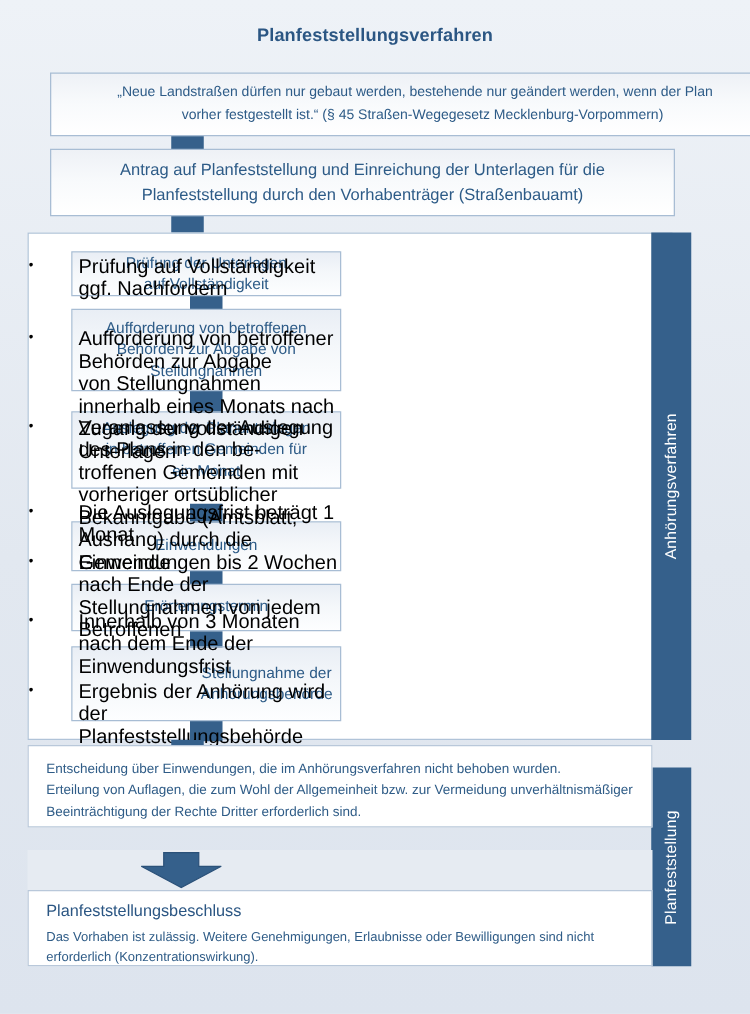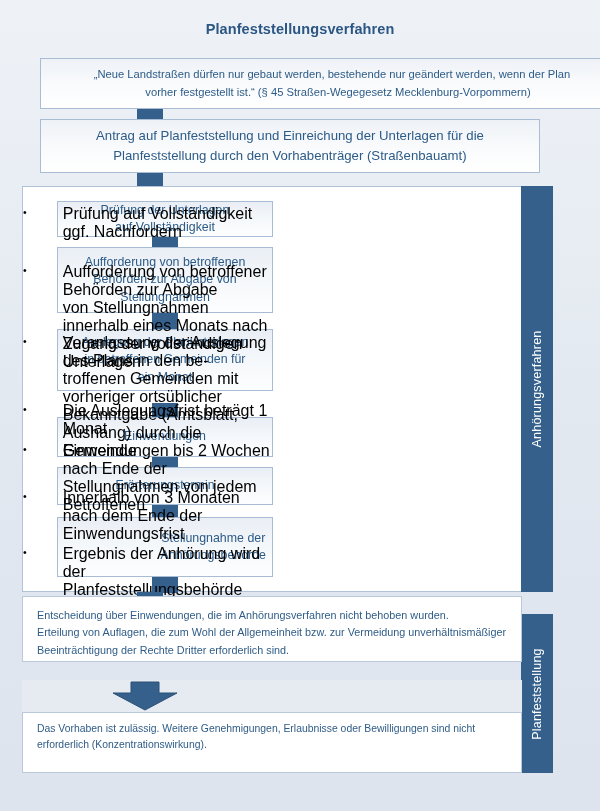--- a/index.html
+++ b/index.html
@@ -362,19 +362,20 @@
 
   <div class="gap-strip"></div>
 
   <div class="arrow-down">
     <svg width="70" height="31" viewBox="0 0 70 31" xmlns="http://www.w3.org/2000/svg">
       <polygon points="21,2 49,2 49,13 67,13 35,30 3,13 21,13" fill="#35608b" stroke="#2b5179" stroke-width="1"></polygon>
     </svg>
   </div>
 
   <div class="result-box">
+    <div class="result-title">Planfeststellungsbeschluss</div>
     <div class="result-body">
       <span class="ln">Das Vorhaben ist zulässig. Weitere Genehmigungen, Erlaubnisse oder Bewilligungen sind nicht</span>
       <span class="ln">erforderlich (Konzentrationswirkung).</span>
     </div>
   </div>
 
 </div>
 
 </body></html>

